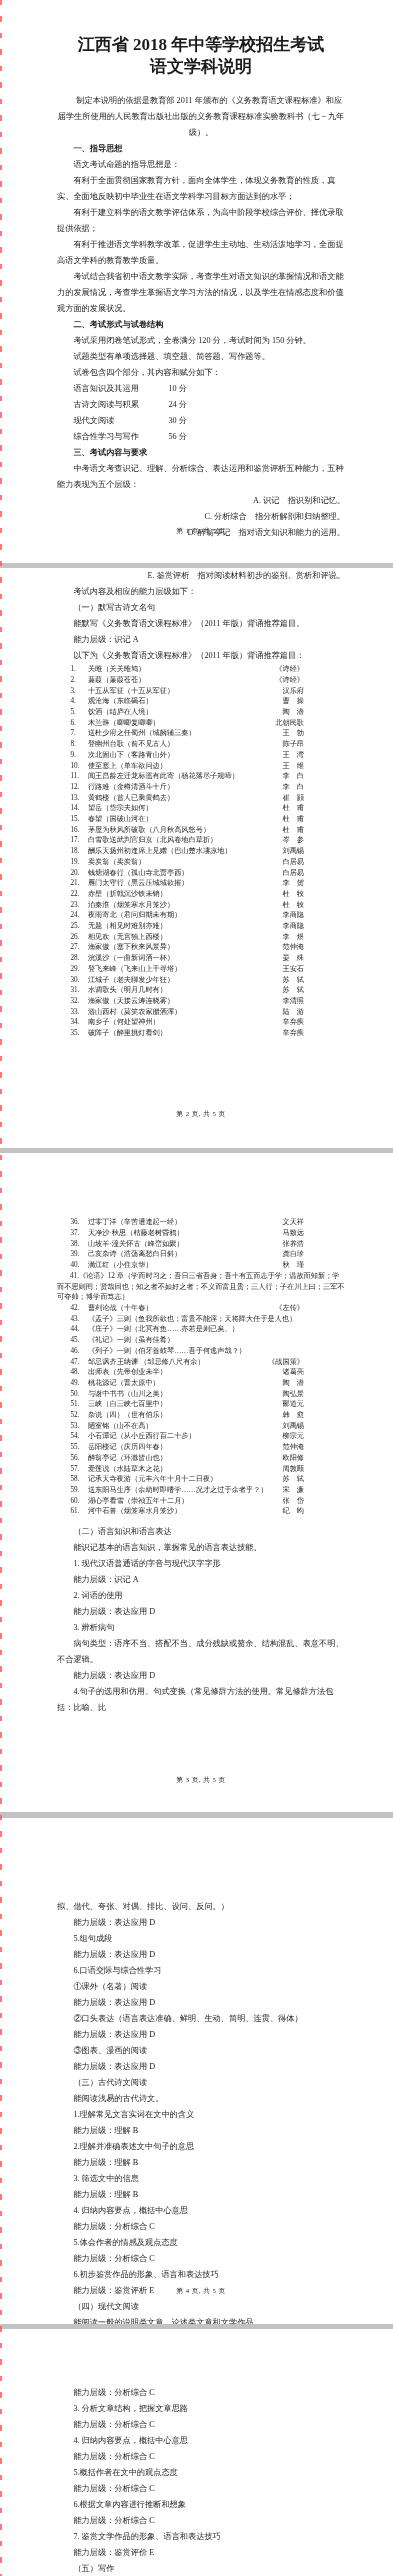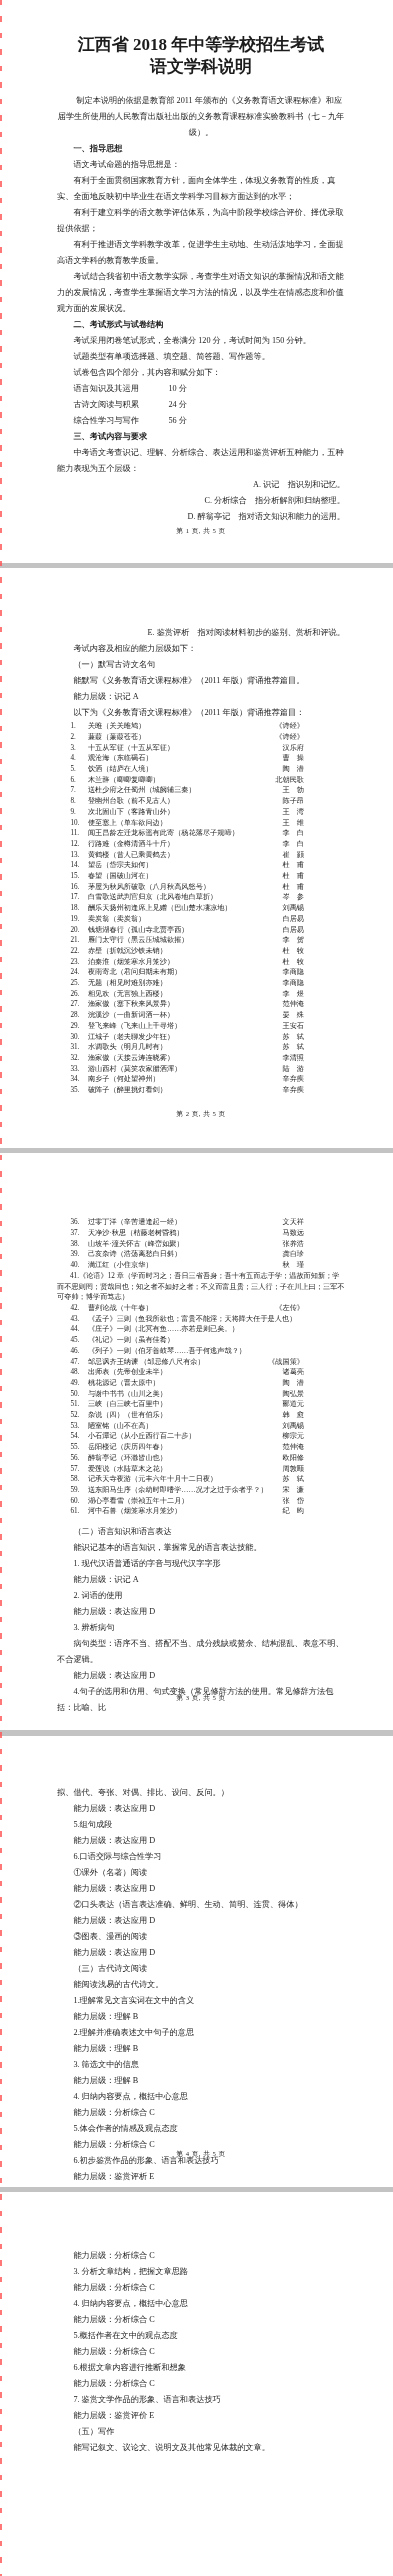--- a/index.html
+++ b/index.html
@@ -41,30 +41,31 @@
         <div class="para">有利于全面贯彻国家教育方针，面向全体学生，体现义务教育的性质，真实、全面地反映初中毕业生在语文学科学习目标方面达到的水平；</div>
         <div class="para">有利于建立科学的语文教学评估体系，为高中阶段学校综合评价、择优录取提供依据；</div>
         <div class="para">有利于推进语文学科教学改革，促进学生主动地、生动活泼地学习，全面提高语文学科的教育教学质量。</div>
         <div class="para">考试结合我省初中语文教学实际，考查学生对语文知识的掌握情况和语文能力的发展情况，考查学生掌握语文学习方法的情况，以及学生在情感态度和价值观方面的发展状况。</div>
         <div class="heading">二、考试形式与试卷结构</div>
         <div class="para">考试采用闭卷笔试形式，全卷满分 120 分，考试时间为 150 分钟。</div>
         <div class="para">试题类型有单项选择题、填空题、简答题、写作题等。</div>
         <div class="para">试卷包含四个部分，其内容和赋分如下：</div>
         <div class="score"><span class="score-label">语言知识及其运用</span><span class="score-value">10 分</span></div>
         <div class="score"><span class="score-label">古诗文阅读与积累</span><span class="score-value">24 分</span></div>
+        <div class="score"><span class="score-label">现代文阅读</span><span class="score-value">30 分</span></div>
         <div class="score"><span class="score-label">综合性学习与写作</span><span class="score-value">56 分</span></div>
         <div class="heading">三、考试内容与要求</div>
         <div class="para">中考语文考查识记、理解、分析综合、表达运用和鉴赏评析五种能力，五种能力表现为五个层级：</div>
         <div class="level">A. 识记　指识别和记忆。</div>
         <div class="level">C. 分析综合　指分析解剖和归纳整理。</div>
         <div class="level">D. 醉翁亭记　指对语文知识和能力的运用。</div>
         <div class="pagenum" style="bottom: 27px;">第 1 页, 共 5 页</div>
       </div>
       <div class="separator"></div>
-      <div class="page" style="height: 580px; padding-top: 57px;">
+      <div class="page" style="height: 580px; ">
         <div class="level">E. 鉴赏评析　指对阅读材料初步的鉴别、赏析和评说。</div>
         <div class="para">考试内容及相应的能力层级如下：</div>
         <div class="para">（一）默写古诗文名句</div>
         <div class="para">能默写《义务教育语文课程标准》（2011 年版）背诵推荐篇目。</div>
         <div class="para">能力层级：识记 A</div>
         <div class="para">以下为《义务教育语文课程标准》（2011 年版）背诵推荐篇目：</div>
         <div class="poem-item">
           <span class="poem-no">1.</span>
           <span class="poem-title">关雎（关关雎鸠）</span>
           <span class="poem-author">《诗经》</span>
@@ -235,21 +236,21 @@
           <span class="poem-author">辛弃疾</span>
         </div>
         <div class="poem-item">
           <span class="poem-no">35.</span>
           <span class="poem-title">破阵子（醉里挑灯看剑）</span>
           <span class="poem-author">辛弃疾</span>
         </div>
         <div class="pagenum" style="bottom: 29px;">第 2 页, 共 5 页</div>
       </div>
       <div class="separator"></div>
-      <div class="page" style="height: 577px; padding-top: 64px;">
+      <div class="page" style="height: 659px; padding-top: 64px;">
         <div class="poem-item">
           <span class="poem-no">36.</span>
           <span class="poem-title">过零丁洋（辛苦遭逢起一经）</span>
           <span class="poem-author">文天祥</span>
         </div>
         <div class="poem-item">
           <span class="poem-no">37.</span>
           <span class="poem-title">天净沙·秋思（枯藤老树昏鸦）</span>
           <span class="poem-author">马致远</span>
         </div>
@@ -375,21 +376,21 @@
         <div class="para">能力层级：识记 A</div>
         <div class="para">2. 词语的使用</div>
         <div class="para">能力层级：表达应用 D</div>
         <div class="para">3. 辨析病句</div>
         <div class="para">病句类型：语序不当、搭配不当、成分残缺或赘余、结构混乱、表意不明、不合逻辑。</div>
         <div class="para">能力层级：表达应用 D</div>
         <div class="para">4.句子的选用和仿用、句式变换（常见修辞方法的使用。常见修辞方法包括：比喻、比</div>
         <div class="pagenum" style="bottom: 27px;">第 3 页, 共 5 页</div>
       </div>
       <div class="separator"></div>
-      <div class="page" style="height: 451px; padding-top: 49px;">
+      <div class="page" style="height: 506px; padding-top: 81px;">
         <div class="flush">拟、借代、夸张、对偶、排比、设问、反问。）</div>
         <div class="para">能力层级：表达应用 D</div>
         <div class="para">5.组句成段</div>
         <div class="para">能力层级：表达应用 D</div>
         <div class="para">6.口语交际与综合性学习</div>
         <div class="para">①课外（名著）阅读</div>
         <div class="para">能力层级：表达应用 D</div>
         <div class="para">②口头表达（语言表达准确、鲜明、生动、简明、连贯、得体）</div>
         <div class="para">能力层级：表达应用 D</div>
         <div class="para">③图表、漫画的阅读</div>

